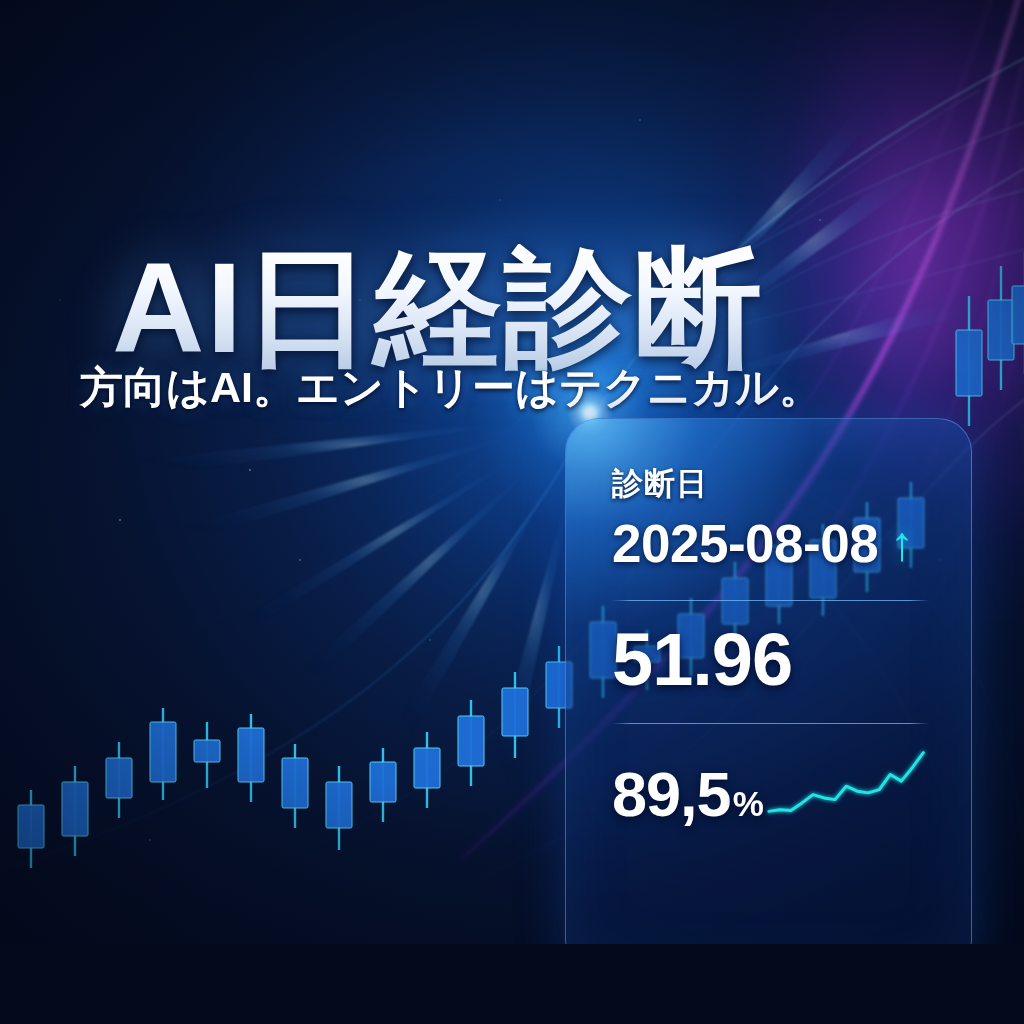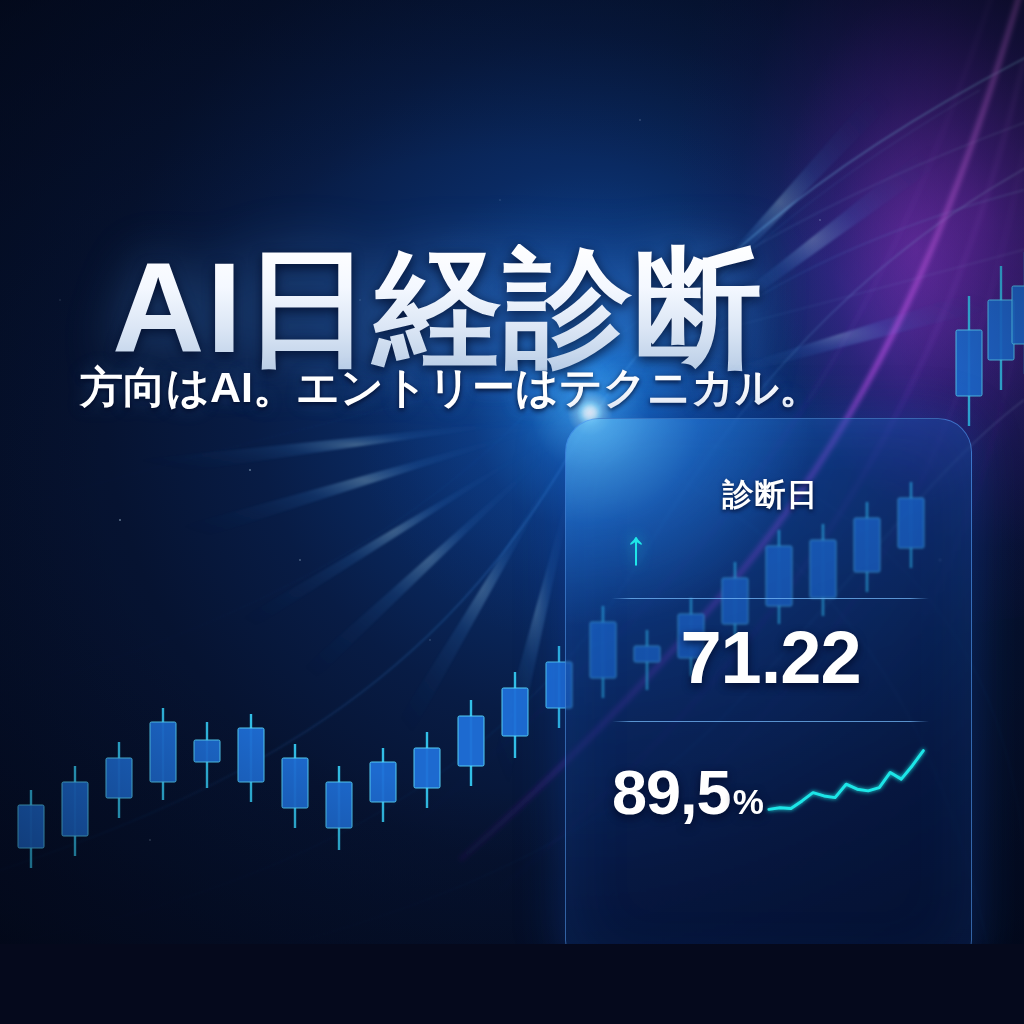--- a/index.html
+++ b/index.html
@@ -6,21 +6,20 @@
   html, body {
     margin: 0; padding: 0;
     background: #05091c;
   }
   #stage {
     position: relative;
     width: 1024px; height: 944px;
     overflow: hidden;
     background: #071229;
     font-family: "Liberation Sans", "DejaVu Sans", sans-serif;
-    text-align: center;
     -webkit-font-smoothing: antialiased;
   }
 
   
   .bg-base {
     position: absolute; inset: 0;
     background:
       radial-gradient(circle at 58% 40%, #1a6fc4 0%, #0e3f86 12%, #0a2a62 26%, #081c45 42%, #061331 60%, #040d24 100%);
   }
   .bg-vignette {
@@ -120,21 +119,20 @@
     left: -80px; top: -90px;
     width: 330px; height: 300px;
     background: radial-gradient(ellipse at 30% 30%, rgba(120,215,255,0.55) 0%, rgba(50,150,250,0.28) 35%, rgba(0,0,0,0) 70%);
     pointer-events: none;
   }
   .card-inner {
     position: relative;
     padding: 44px 42px 0 46px;
     height: 100%;
     box-sizing: border-box;
-    margin-top: 11px;
   }
   .field-label {
     font-size: 31px;
     font-weight: bold;
     color: #ffffff;
     letter-spacing: 1px;
     text-shadow: 0 2px 4px rgba(0,8,35,0.8);
     margin: 0;
   }
   .field-value {
@@ -356,28 +354,29 @@
   <h1 class="title">AI日経診断</h1>
   <p class="subtitle">方向はAI。エントリーはテクニカル。</p>
 
   <div class="card">
     <div class="card-glow"></div>
     <div class="card-inner">
 
       <div>
         <div class="field-label">診断日</div>
         <div class="field-value">
+          <span>2025-08-08</span>
           <span class="arrow-up">↑</span>
         </div>
       </div>
 
       <div class="divider sec"></div>
 
       <div class="sec-gap">
-        <div class="score-number">71.22</div>
+        <div class="score-number">51.96</div>
       </div>
 
       <div class="divider sec"></div>
 
       <div class="sec-gap">
         <div class="acc-row">
           <div>
             <span class="acc-number">89,5</span><span class="acc-number acc-unit">%</span>
           </div>
           <svg class="spark" width="170" height="72" viewBox="0 0 170 72">

